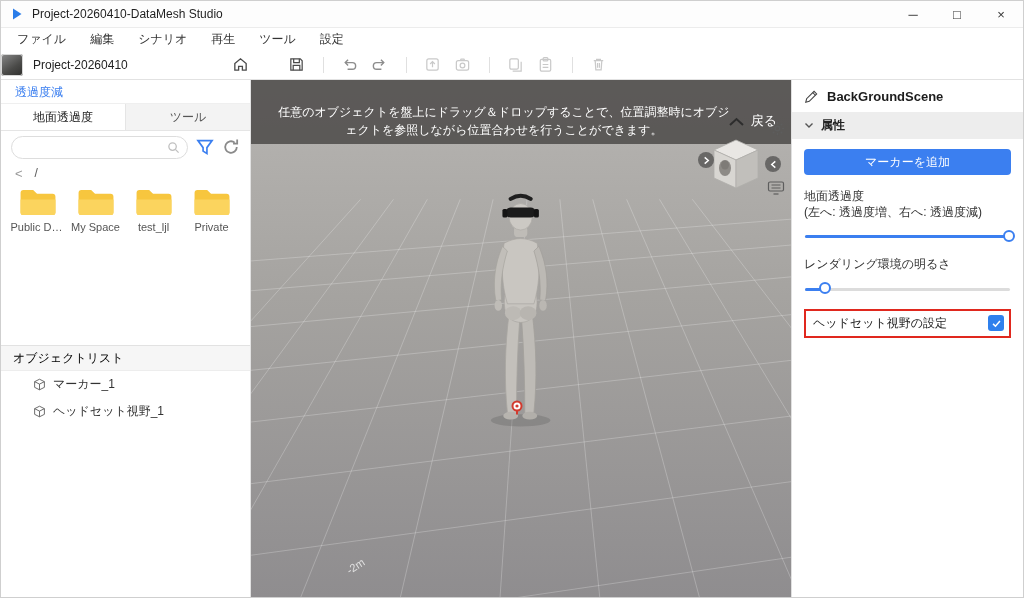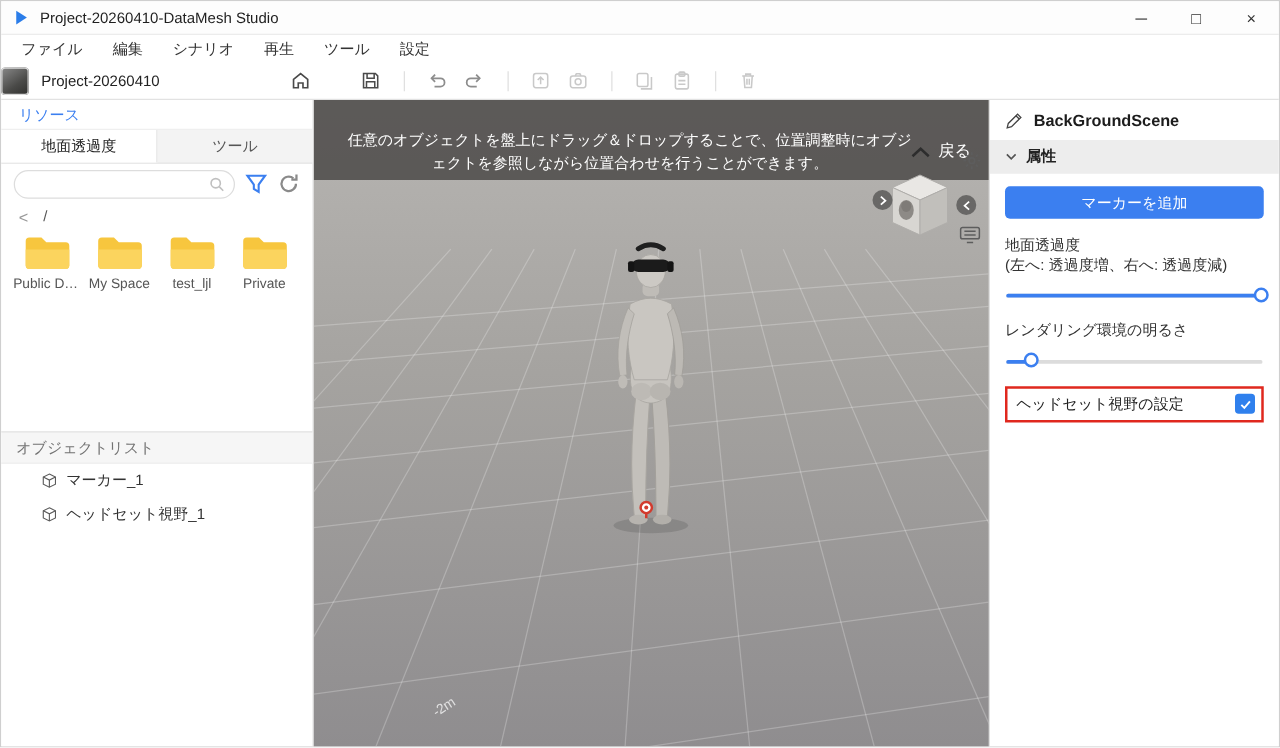--- a/index.html
+++ b/index.html
@@ -46,21 +46,21 @@
   .search-box .mag{position:absolute;right:8px;top:5px;width:13px;height:13px;}
   .mini-btn{width:18px;height:18px;display:flex;align-items:center;justify-content:center;}
   .breadcrumb{height:20px;display:flex;align-items:center;gap:12px;padding:0 14px;}
   .crumb-back{color:#9a9a9a;font-size:13px;}
   .crumb-path{color:#555;font-size:12px;}
   .folder-grid{height:74px;display:flex;padding:4px 8px 0;gap:1px;}
   .folder-item{width:57px;display:flex;flex-direction:column;align-items:center;}
   .folder-item svg{width:40px;height:31px;}
   .folder-label{margin-top:3px;font-size:11px;color:#555;max-width:54px;white-space:nowrap;overflow:hidden;text-overflow:ellipsis;text-align:center;}
   .left-spacer{height:88px;}
-  .objlist-header{height:26px;display:flex;align-items:center;padding:0 12px;background:#f6f6f6;border-top:1px solid #e2e2e2;border-bottom:1px solid #ededed;font-size:12px;color:#737373;}
+  .objlist-header{height:26px;display:flex;align-items:center;padding:0 12px;background:#f6f6f6;border-top:1px solid #e2e2e2;border-bottom:1px solid #ededed;font-size:12px;color:#000000;}
   .object-item{height:27px;display:flex;align-items:center;gap:7px;padding-left:32px;}
   .object-item svg{width:13px;height:13px;}
   .object-label{font-size:12px;color:#333;}
   .left-fill{flex:1;}
 
   
   .viewport{flex:1;position:relative;overflow:hidden;background:linear-gradient(180deg,var(--viewport-top) 0%,#a5a3a0 42%,var(--viewport-bottom) 100%);}
   .grid-svg{position:absolute;inset:0;width:100%;height:100%;}
   .mannequin{position:absolute;left:210px;top:84px;width:116px;height:268px;}
   .marker{position:absolute;left:259px;top:320px;width:14px;height:16px;}
@@ -191,21 +191,21 @@
             <path d="M8 7.5 v5 M10 7.5 v5"></path>
           </svg>
       </span>
     </div>
   </div>
 
   <div class="content">
 
     <aside class="left-panel">
       <div class="resources-row">
-        <span class="resources-label">リソース</span>
+        <span class="resources-label">透過度減</span>
       </div>
       <div class="tabs">
         <span class="tab active">地面透過度</span>
         <span class="tab">ツール</span>
       </div>
       <div class="search-row">
         <span class="search-box">
           <input class="search-input" type="text" placeholder="" style="">
           <svg class="mag" viewBox="0 0 14 14" fill="none" stroke="#c0c0c0" stroke-width="1.4">
               <circle cx="6" cy="6" r="4"></circle>

